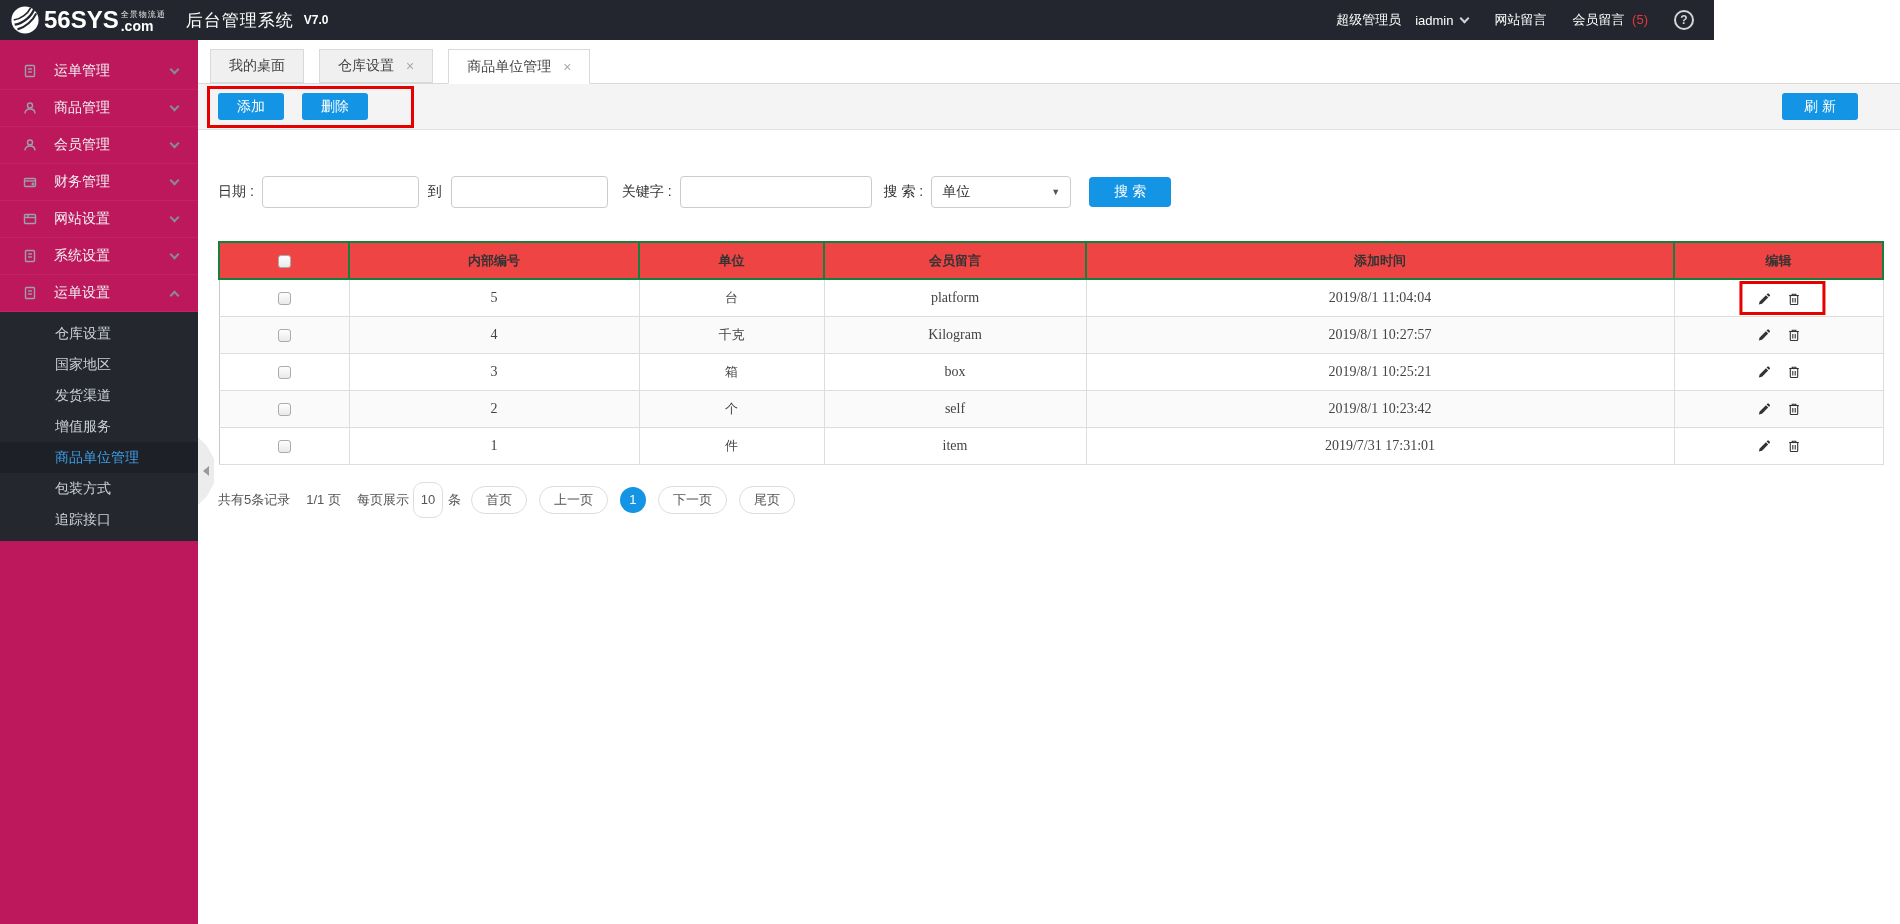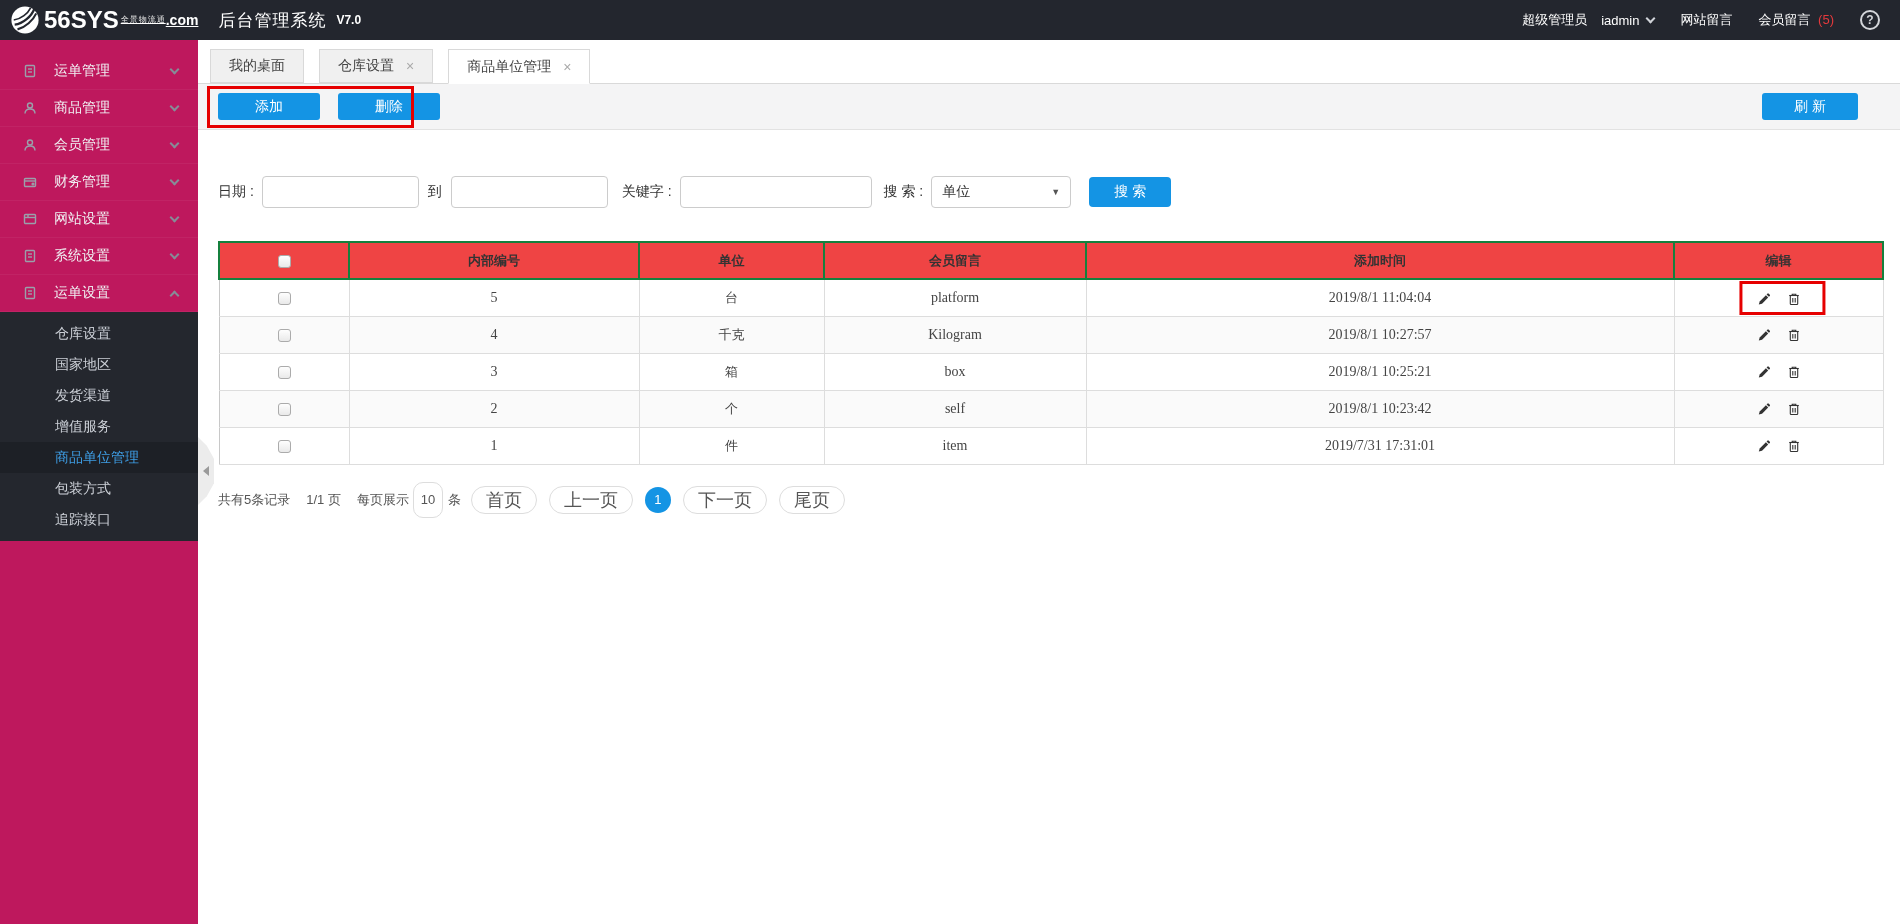--- a/index.html
+++ b/index.html
@@ -1,25 +1,25 @@
 <!DOCTYPE html>
 <html><head>
 <meta charset="utf-8">
 <style>
   * { margin:0; padding:0; box-sizing:border-box; }
   html,body { width:1900px; height:924px; overflow:hidden; background:#fff;
               font-family:"Liberation Sans", sans-serif; }
 
   
-  .topbar { position:absolute; left:0; top:0; width:1900px; height:40px;
+  .topbar { position:absolute; left:0; top:0; width:1714px; height:40px;
             background:#23262e; color:#fff; display:flex; align-items:center; z-index:30; }
   .logo-wrap { display:flex; align-items:center; margin-left:10px; }
   .logo-swirl { width:30px; height:30px; }
   .logo-text { font-size:24px; font-weight:bold; letter-spacing:0; margin-left:4px; }
-  .logo-right { display:flex; flex-direction:row; justify-content:center; margin-left:2px;text-decoration:underline; }
+  .logo-right { display:flex; flex-direction:column; justify-content:center; margin-left:2px; }
   .logo-sub { font-size:8px; color:#e8e8e8; letter-spacing:1px; }
   .logo-com { font-size:14px; font-weight:bold; line-height:12px; }
   .app-title { font-size:17px; margin-left:20px; letter-spacing:1px; }
   .app-version { font-size:12px; font-weight:bold; margin-left:10px; }
   .topbar-right { margin-left:auto; display:flex; align-items:center; margin-right:20px; font-size:13px; }
   .topbar-right > * { margin-left:26px; }
   .user-wrap { display:flex; align-items:center; cursor:pointer; }
   .user-role { margin-right:14px; }
   .chev { display:inline-block; width:7px; height:7px; border-right:2px solid #cfd2d8;
           border-bottom:2px solid #cfd2d8; transform:rotate(45deg); margin-left:8px; margin-top:-4px; }
@@ -58,23 +58,23 @@
   .tab { height:34px; display:flex; align-items:center; padding:0 18px; margin-right:15px;
          background:#f0f0f0; border:1px solid #d9d9d9; font-size:14px; color:#444;
          cursor:pointer; white-space:nowrap; }
   .tab.active { background:#fff; margin-bottom:-1px; height:35px; border-bottom:1px solid #fff; z-index:6; }
   .tab-close { color:#a9a9a9; font-size:14px; margin-left:12px; cursor:pointer; }
 
   .toolbar { height:46px; background:#f4f4f5; border-bottom:1px solid #e2e2e2;
              display:flex; align-items:center; padding:0 20px; position:relative; }
   .btn-blue { background:#1494e4; color:#fff; border:none; border-radius:3px;
               font-size:14px; height:27px; cursor:pointer; font-family:inherit; }
-  .btn-add, .btn-del { width:102px; }
+  .btn-add, .btn-del { width:66px; }
   .btn-del { margin-left:18px; }
-  .btn-refresh { width:96px; margin-left:auto; margin-right:22px;text-align:center; }
+  .btn-refresh { width:76px; margin-left:auto; margin-right:22px;text-align:center; }
   .anno-box-toolbar { position:absolute; left:9px; top:2px; width:207px; height:42px;
                       border:3px solid #e60000; pointer-events:none; z-index:8; }
 
   .content { padding:0 30px 0 20px; }
 
   .filter-row { margin-top:46px; display:flex; align-items:center; font-size:14px; color:#333; }
   .flabel { white-space:nowrap; }
   .txt-input { width:157px; height:32px; border:1px solid #ccc; border-radius:4px;
                margin-left:8px; padding:0 8px; font-size:13px; font-family:inherit; }
   .to-label { margin:0 9px 0 9px; }
@@ -105,21 +105,21 @@
   .icon-btn + .icon-btn { margin-left:13px; }
   .anno-box-row { position:absolute; left:50%; top:1px; transform:translateX(-46%);
                   width:86px; height:34px; border:3px solid #e60000; pointer-events:none; }
 
   
   .pagination { margin-top:17px; display:flex; align-items:center; font-size:13px; color:#555; }
   .pg-text { margin-right:16px; }
   .pg-input { width:30px; height:36px; border:1px solid #ddd; border-radius:10px;
               text-align:center; font-size:13px; color:#555; margin:0 5px 0 4px; font-family:inherit; }
   .pill { height:28px; line-height:26px; padding:0 14px; border:1px solid #ddd; border-radius:15px;
-          background:#fff; color:#555; font-size:18px; cursor:pointer; margin-left:12px;
+          background:#fff; color:#555; font-size:13px; cursor:pointer; margin-left:12px;
           font-family:inherit; }
   .pill.first { margin-left:10px; }
   .pg-current { width:26px; height:26px; border-radius:50%; background:#1494e4; color:#fff;
                 display:flex; align-items:center; justify-content:center; font-size:13px;
                 margin-left:12px; cursor:pointer; }
 </style>
 </head>
 <body>
 
 <div class="topbar">

